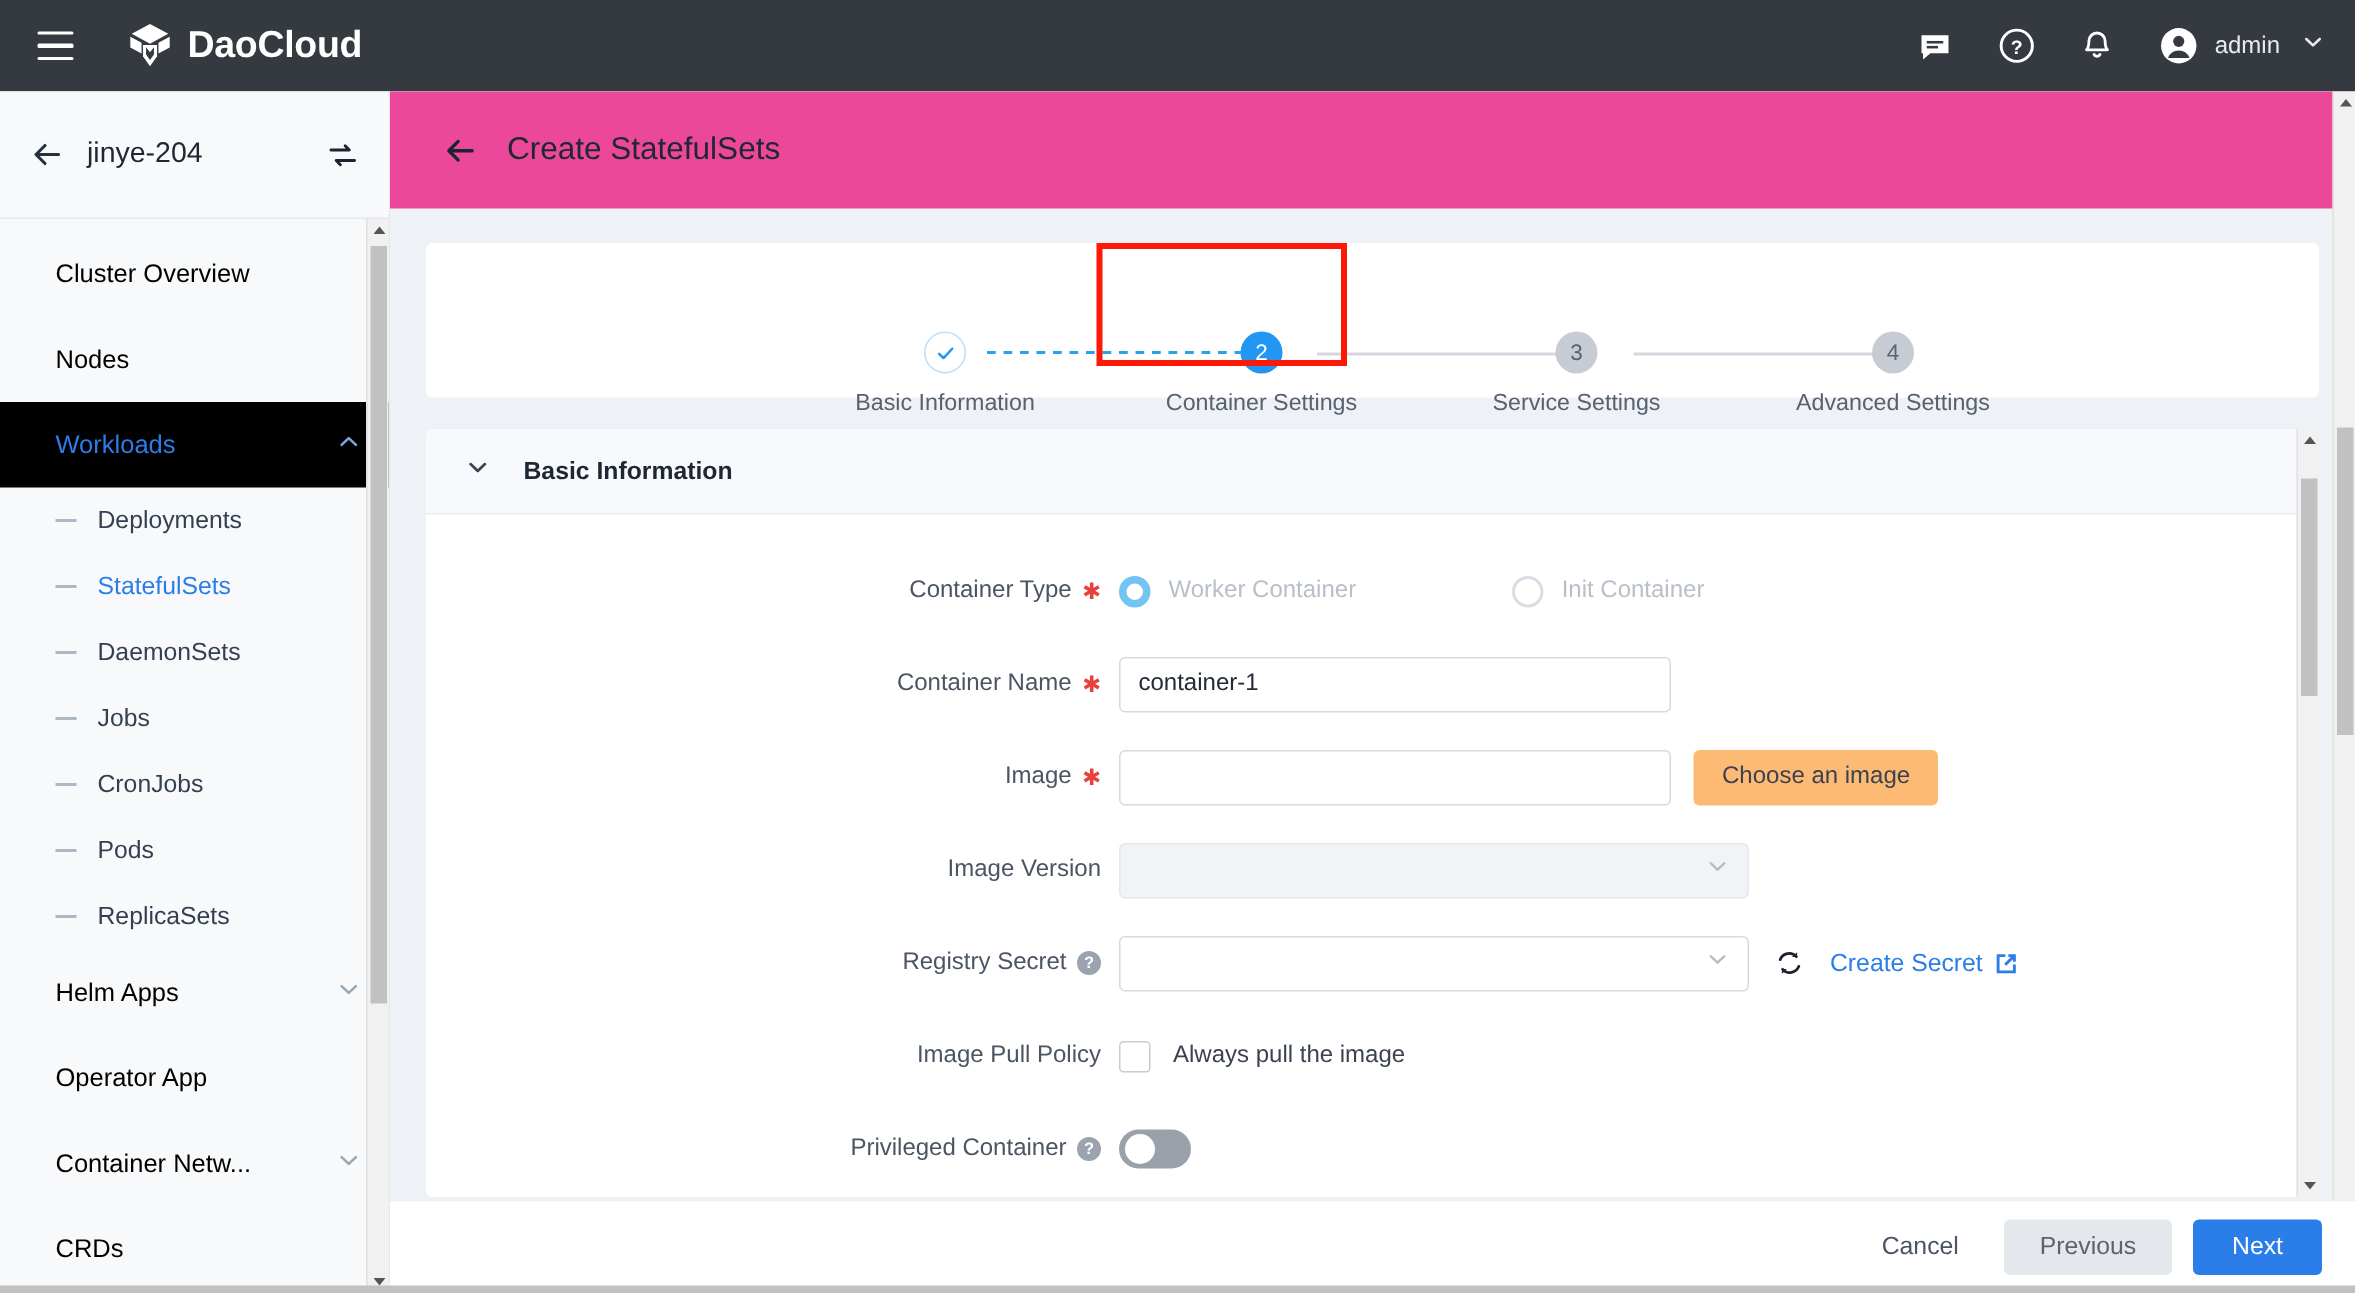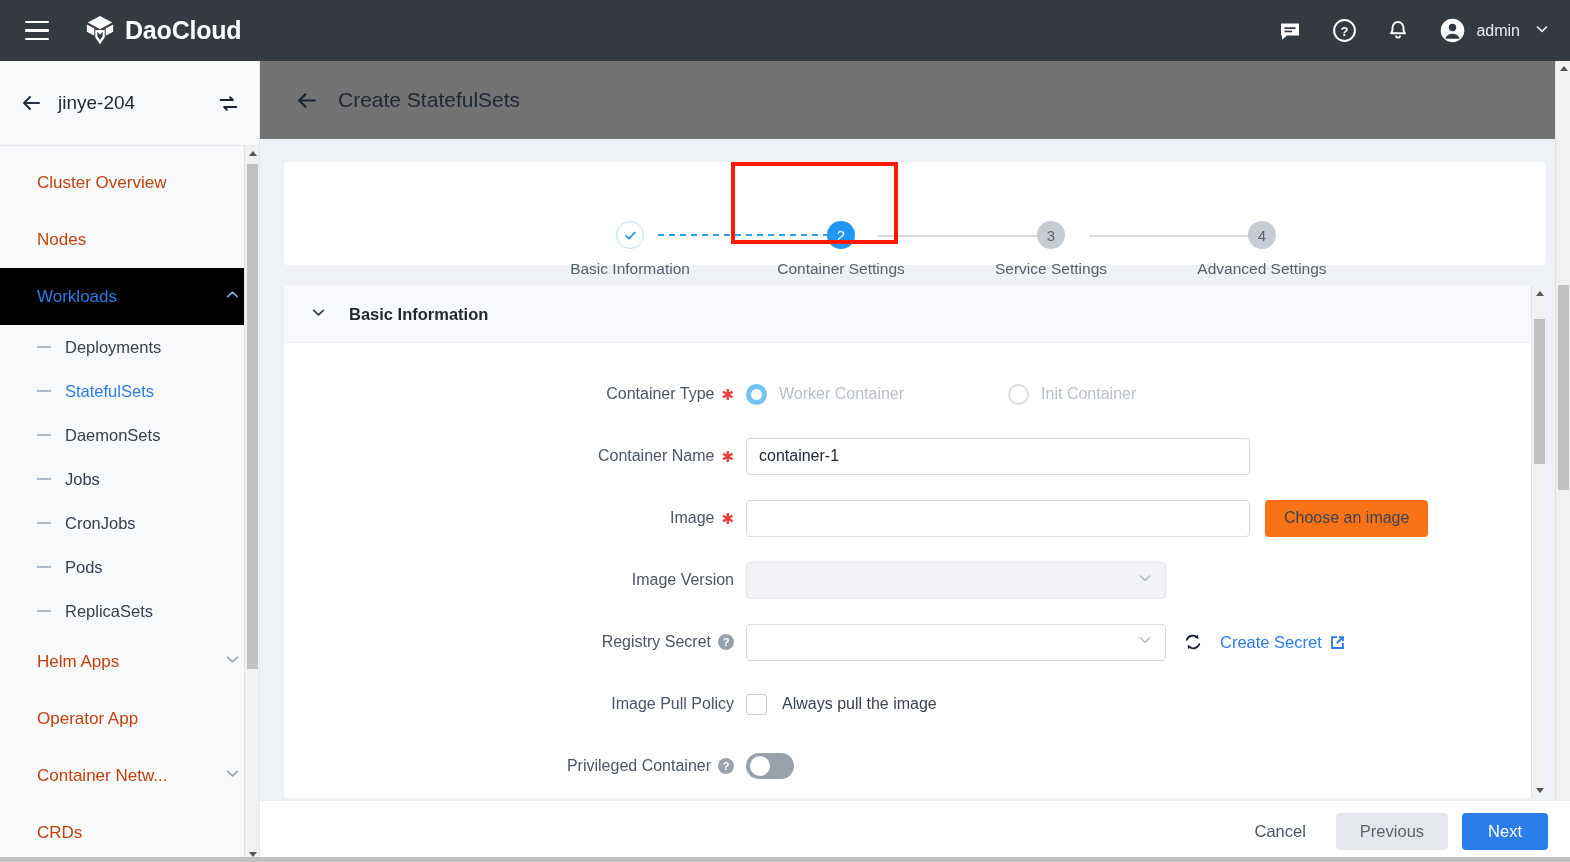--- a/index.html
+++ b/index.html
@@ -35,21 +35,21 @@
     background: #f8f9fb; border-right: 1px solid #e3e7ee;
   }
   .sb-head { height: 84px; display: flex; align-items: center; padding: 0 18px; background: #f8f9fb; }
   .sb-back { width: 26px; height: 26px; display:flex; align-items:center; justify-content:center; cursor: pointer; }
   .sb-cluster { font-size: 19px; color: #1f2733; margin-left: 14px; }
   .sb-sync { margin-left: auto; width: 26px; height: 26px; display:flex;align-items:center;justify-content:center; cursor: pointer; }
   .sb-scroll { position: relative; height: 717px; overflow: hidden; border-top: 1px solid #e3e7ee; }
   .nav { padding-top: 8px; }
   .nav-item {
     height: 57px; display: flex; align-items: center; padding-left: 37px; padding-right: 18px;
-    font-size: 17px; color: #c2410c; cursor: pointer;
+    font-size: 17px; color: #000000; cursor: pointer;
   }
   .nav-item.active { background: #000000; color: #2b7de9; }
   .nav-item .caret { margin-left: auto; }
   .nav-sub {
     height: 44px; display: flex; align-items: center; padding-left: 37px;
     font-size: 16.5px; color: #343f52; cursor: pointer;
   }
   .nav-sub .dash { display:inline-block; width: 14px; height: 2px; background: #aeb7c4; margin-right: 14px; }
   .nav-sub.sel { color: #2b7de9; }
 
@@ -58,21 +58,21 @@
   .sb-track-v { width: 15px; top: 0; right: 0; bottom: 0; }
   .sb-thumb { position: absolute; left: 2px; width: 11px; background: #c1c1c1; border-radius: 0; }
   .sb-arrow { position: absolute; left: 0; width: 15px; height: 15px; display:flex; align-items:center; justify-content:center; }
   .sb-arrow.up { top: 0; } .sb-arrow.down { bottom: 0; }
   .tri { width: 0; height: 0; border-left: 4px solid transparent; border-right: 4px solid transparent; }
   .tri.up { border-bottom: 5px solid #555; }
   .tri.down { border-top: 5px solid #555; }
 
   
   .main { position: absolute; top: 61px; left: 260px; width: 1310px; height: 801px; background: #eef1f6; }
-  .main-head { height: 78px; background: #737373; display: flex; align-items: center; padding-left: 32px; }
+  .main-head { height: 78px; background: #ec4899; display: flex; align-items: center; padding-left: 32px; }
   .mh-back { width: 28px; height: 28px; display:flex;align-items:center;justify-content:center;cursor:pointer; }
   .mh-title { font-size: 21px; color: #1f2733; margin-left: 18px; }
 
   .content { position: relative; height: 723px; padding: 0 24px; overflow: hidden; }
 
   
   .stepper-card {
     margin-top: 23px; background: #ffffff; border-radius: 4px; height: 103px;
     position: relative; display: flex; align-items: center;
   }
@@ -112,33 +112,33 @@
     font-size: 16px; color: #4b5563; display: flex; align-items: center; justify-content: flex-end;
   }
   .req { color: #e8413a; margin-left: 7px; font-size: 15px; line-height: 1; }
   .qmark {
     display: inline-flex; align-items: center; justify-content: center;
     width: 16px; height: 16px; border-radius: 50%; background: #9aa3af; color: #fff;
     font-size: 11px; margin-left: 7px; cursor: pointer; font-weight: bold;
   }
   .ctl { display: flex; align-items: center; }
   .txtin {
-    width: 504px; height: 37px; border: 1px solid #d5dae1; border-radius: 4px;
+    width: 368px; height: 37px; border: 1px solid #d5dae1; border-radius: 4px;
     padding: 0 12px; font-size: 16px; color: #222b36; font-family: "Liberation Sans", sans-serif;
     background: #fff; outline: none;
   }
   .selin {
     width: 420px; height: 37px; border: 1px solid #d5dae1; border-radius: 4px;
     background: #fff; display: flex; align-items: center; padding: 0 12px;
     font-size: 16px; color: #222b36; position: relative; cursor: pointer;
   }
   .selin.disabled { background: #f1f3f7; border-color: #e3e7ee; cursor: default; }
   .selin .chev { position: absolute; right: 12px; top: 50%; transform: translateY(-50%); }
   .btn-gray {
-    height: 37px; padding: 0 19px; background: #f97316; border: none; border-radius: 4px;
+    height: 37px; padding: 0 19px; background: #fdba74; border: none; border-radius: 4px;
     font-size: 16px; color: #3b4350; margin-left: 15px; cursor: pointer;
     font-family: "Liberation Sans", sans-serif;
     text-align: center;
   }
   .radio-wrap { display: flex; align-items: center; gap: 48px; }
   .radio { display: flex; align-items: center; margin-right: 56px; cursor: default; }
   .rdot { width: 21px; height: 21px; border-radius: 50%; border: 2px solid #d9dde3; background: #fff; }
   .rdot.on { border: 5.5px solid #73c3f3; }
   .rlbl { font-size: 16px; color: #b8bfc8; margin-left: 12px; }
   .chk { width: 21px; height: 21px; border: 1.5px solid #c6ccd4; border-radius: 3px; background: #fff; cursor: pointer; }

